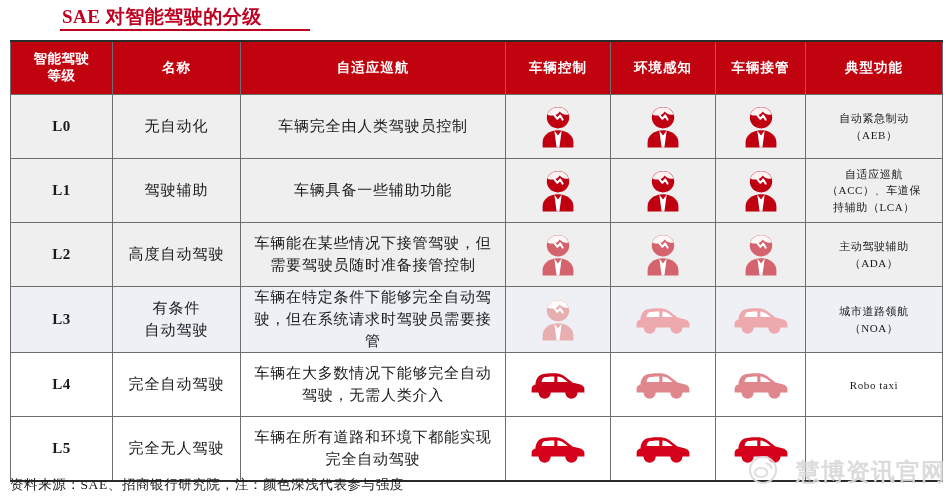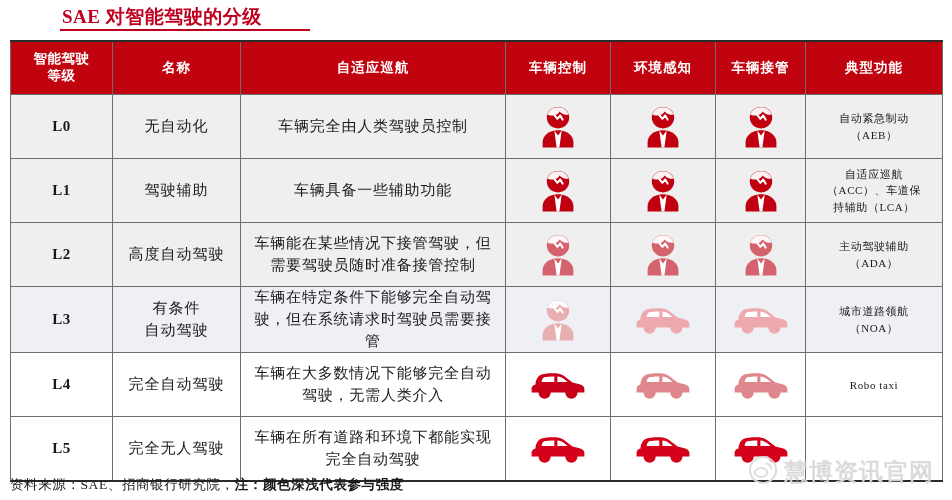--- a/index.html
+++ b/index.html
@@ -126,30 +126,30 @@
     position: absolute;
     left: 10px;
     top: 476px;
     width: 932px;
     font-size: 13.5px;
     color: #1a1a1a;
     letter-spacing: 0.6px;
     white-space: nowrap;
     font-family: "Liberation Serif", "DejaVu Serif", serif;
   }
-  .footer .note { font-weight: bold; }
+  .footer .note { font-weight: normal; }
 
   
   .watermark {
     position: absolute;
     left: 748px;
     top: 455px;
     display: flex;
     align-items: center;
-    gap: 6px;
+    gap: 18px;
     opacity: 0.92;
     pointer-events: none;
   }
   .watermark .wm-text {
     font-size: 24px;
     font-weight: bold;
     color: #d8d8d8;
     letter-spacing: 1px;
     font-family: "Liberation Sans", sans-serif;
   }

